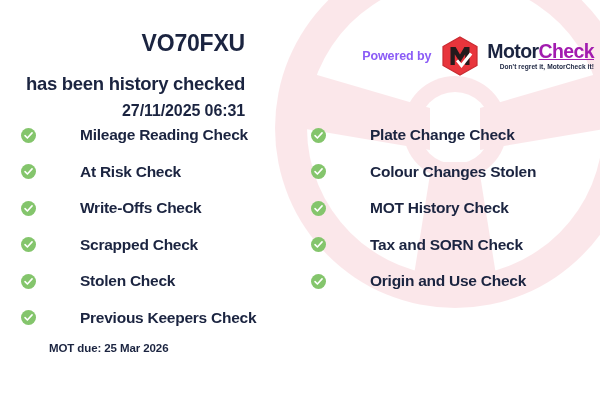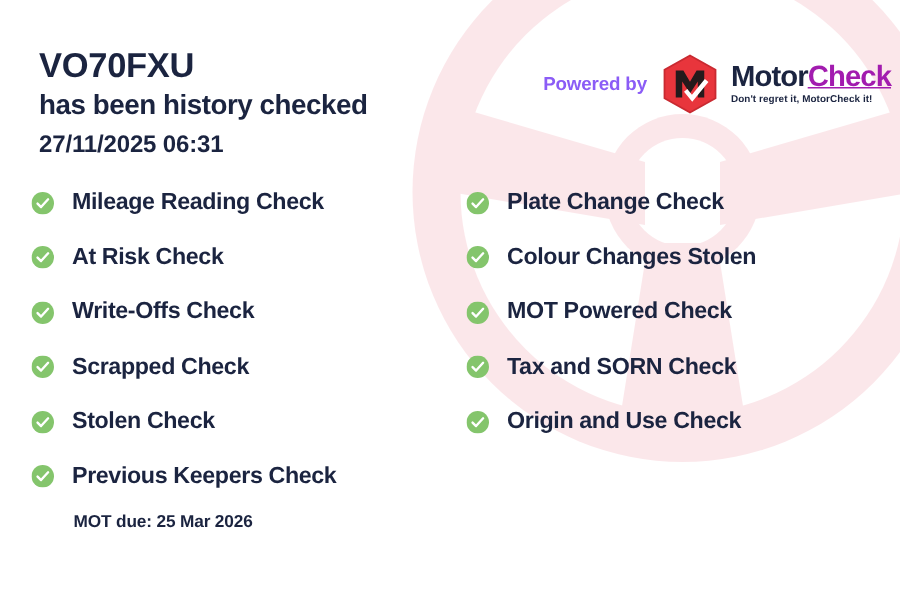--- a/index.html
+++ b/index.html
@@ -10,20 +10,21 @@
   }
   body {
     font-family: "Liberation Sans", sans-serif;
   }
   #card {
     position: relative;
     width: 600px;
     height: 400px;
     overflow: hidden;
     background: #ffffff;
+    text-align: right;
   }
 
   
   #watermark {
     position: absolute;
     left: 0;
     top: 0;
     width: 600px;
     height: 400px;
     pointer-events: none;
@@ -43,21 +44,21 @@
     color: #1b2440;
     letter-spacing: -0.2px;
     line-height: 1.18;
   }
   .subtitle {
     font-size: 18.5px;
     font-weight: bold;
     color: #1b2440;
     letter-spacing: -0.3px;
     line-height: 1.25;
-    margin-top: 1px;
+    margin-top: 15px;
   }
   .timestamp {
     font-size: 16px;
     font-weight: bold;
     color: #1b2440;
     margin-top: 7px;
     letter-spacing: -0.1px;
   }
 
   
@@ -121,20 +122,21 @@
     display: flex;
     flex-direction: column;
   }
   .col-left  { width: 290px; }
   .col-right { width: 268px; }
 
   .check-item {
     display: flex;
     align-items: center;
     height: 36.5px;
+    gap: 32px;
   }
   .check-icon {
     width: 15px;
     height: 15px;
     flex: none;
     margin-right: 12px;
     display: block;
   }
   .check-label {
     font-size: 15.5px;
@@ -268,21 +270,21 @@
               <circle cx="8" cy="8" r="8" fill="#84c56c"></circle>
               <path d="M4.3 8.2 L6.8 10.7 L11.8 5.2" fill="none" stroke="#ffffff" stroke-width="1.7" stroke-linecap="round" stroke-linejoin="round"></path>
             </svg>
           <span class="check-label">Colour Changes Stolen</span>
         </div>
         <div class="check-item">
           <svg class="check-icon" viewBox="0 0 16 16">
               <circle cx="8" cy="8" r="8" fill="#84c56c"></circle>
               <path d="M4.3 8.2 L6.8 10.7 L11.8 5.2" fill="none" stroke="#ffffff" stroke-width="1.7" stroke-linecap="round" stroke-linejoin="round"></path>
             </svg>
-          <span class="check-label">MOT Powered Check</span>
+          <span class="check-label">MOT History Check</span>
         </div>
         <div class="check-item">
           <svg class="check-icon" viewBox="0 0 16 16">
               <circle cx="8" cy="8" r="8" fill="#84c56c"></circle>
               <path d="M4.3 8.2 L6.8 10.7 L11.8 5.2" fill="none" stroke="#ffffff" stroke-width="1.7" stroke-linecap="round" stroke-linejoin="round"></path>
             </svg>
           <span class="check-label">Tax and SORN Check</span>
         </div>
         <div class="check-item">
           <svg class="check-icon" viewBox="0 0 16 16">

